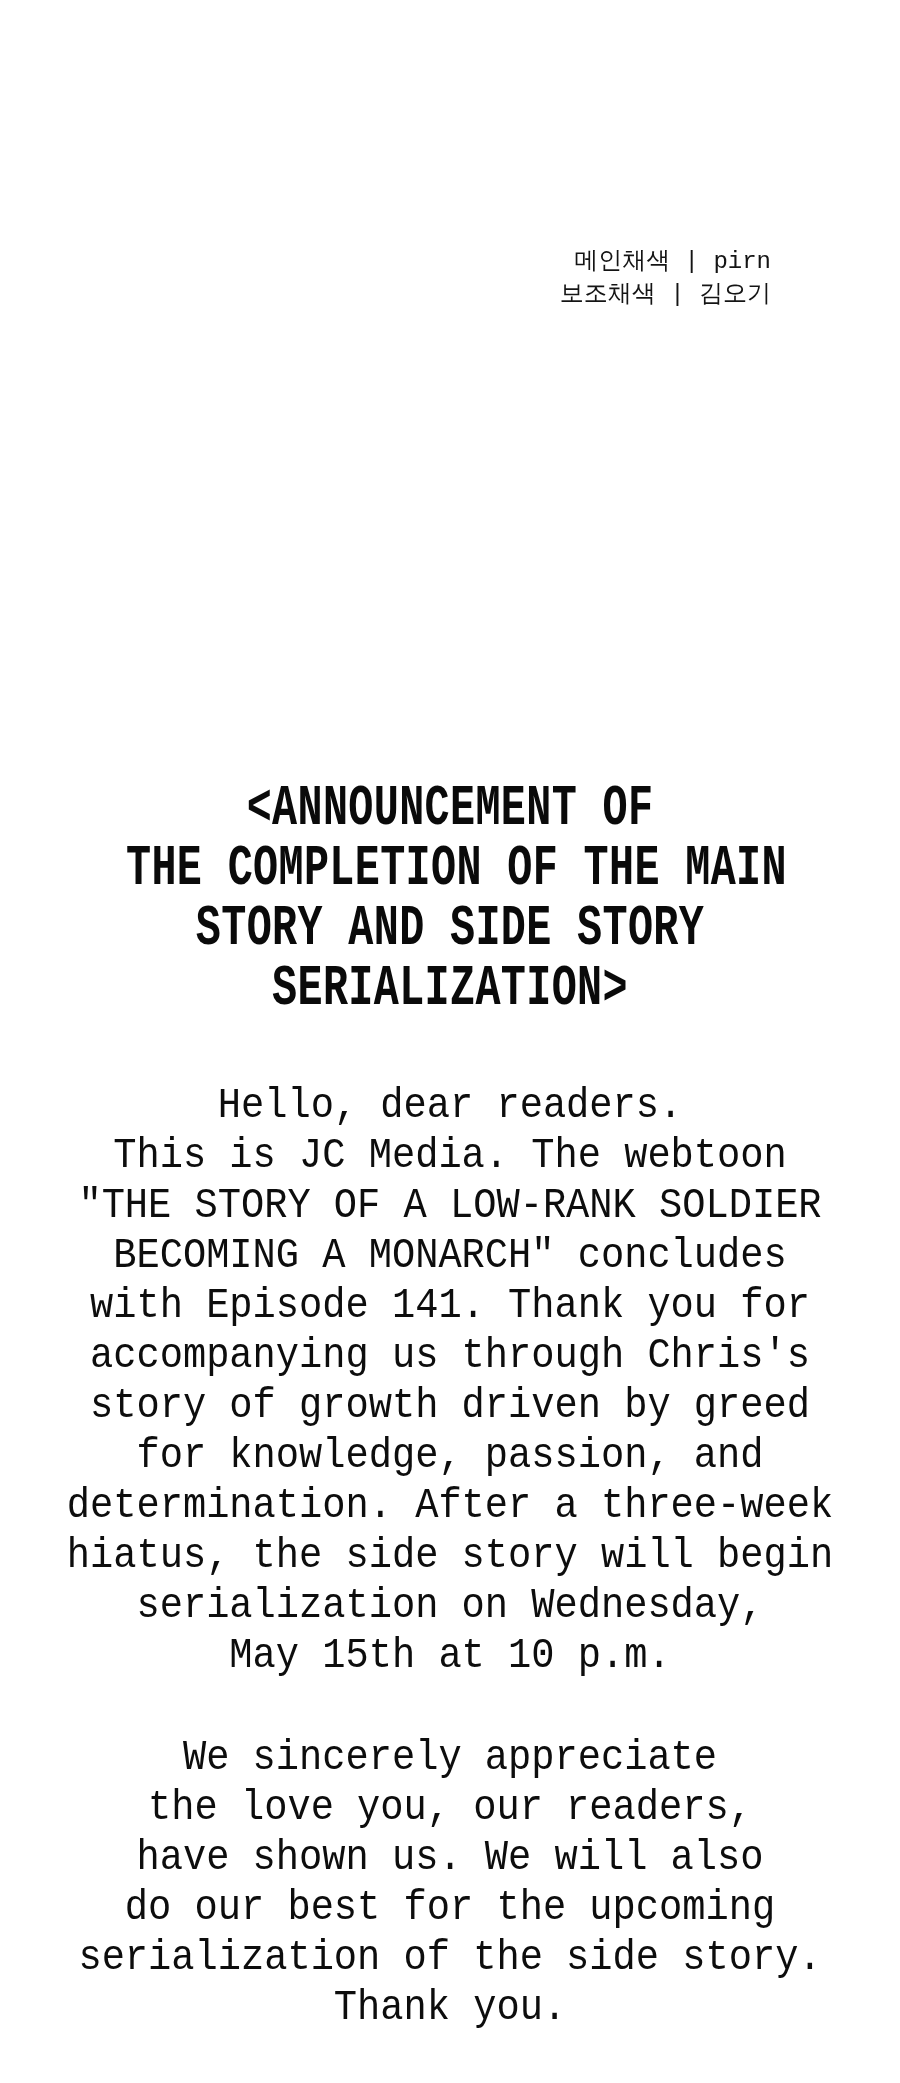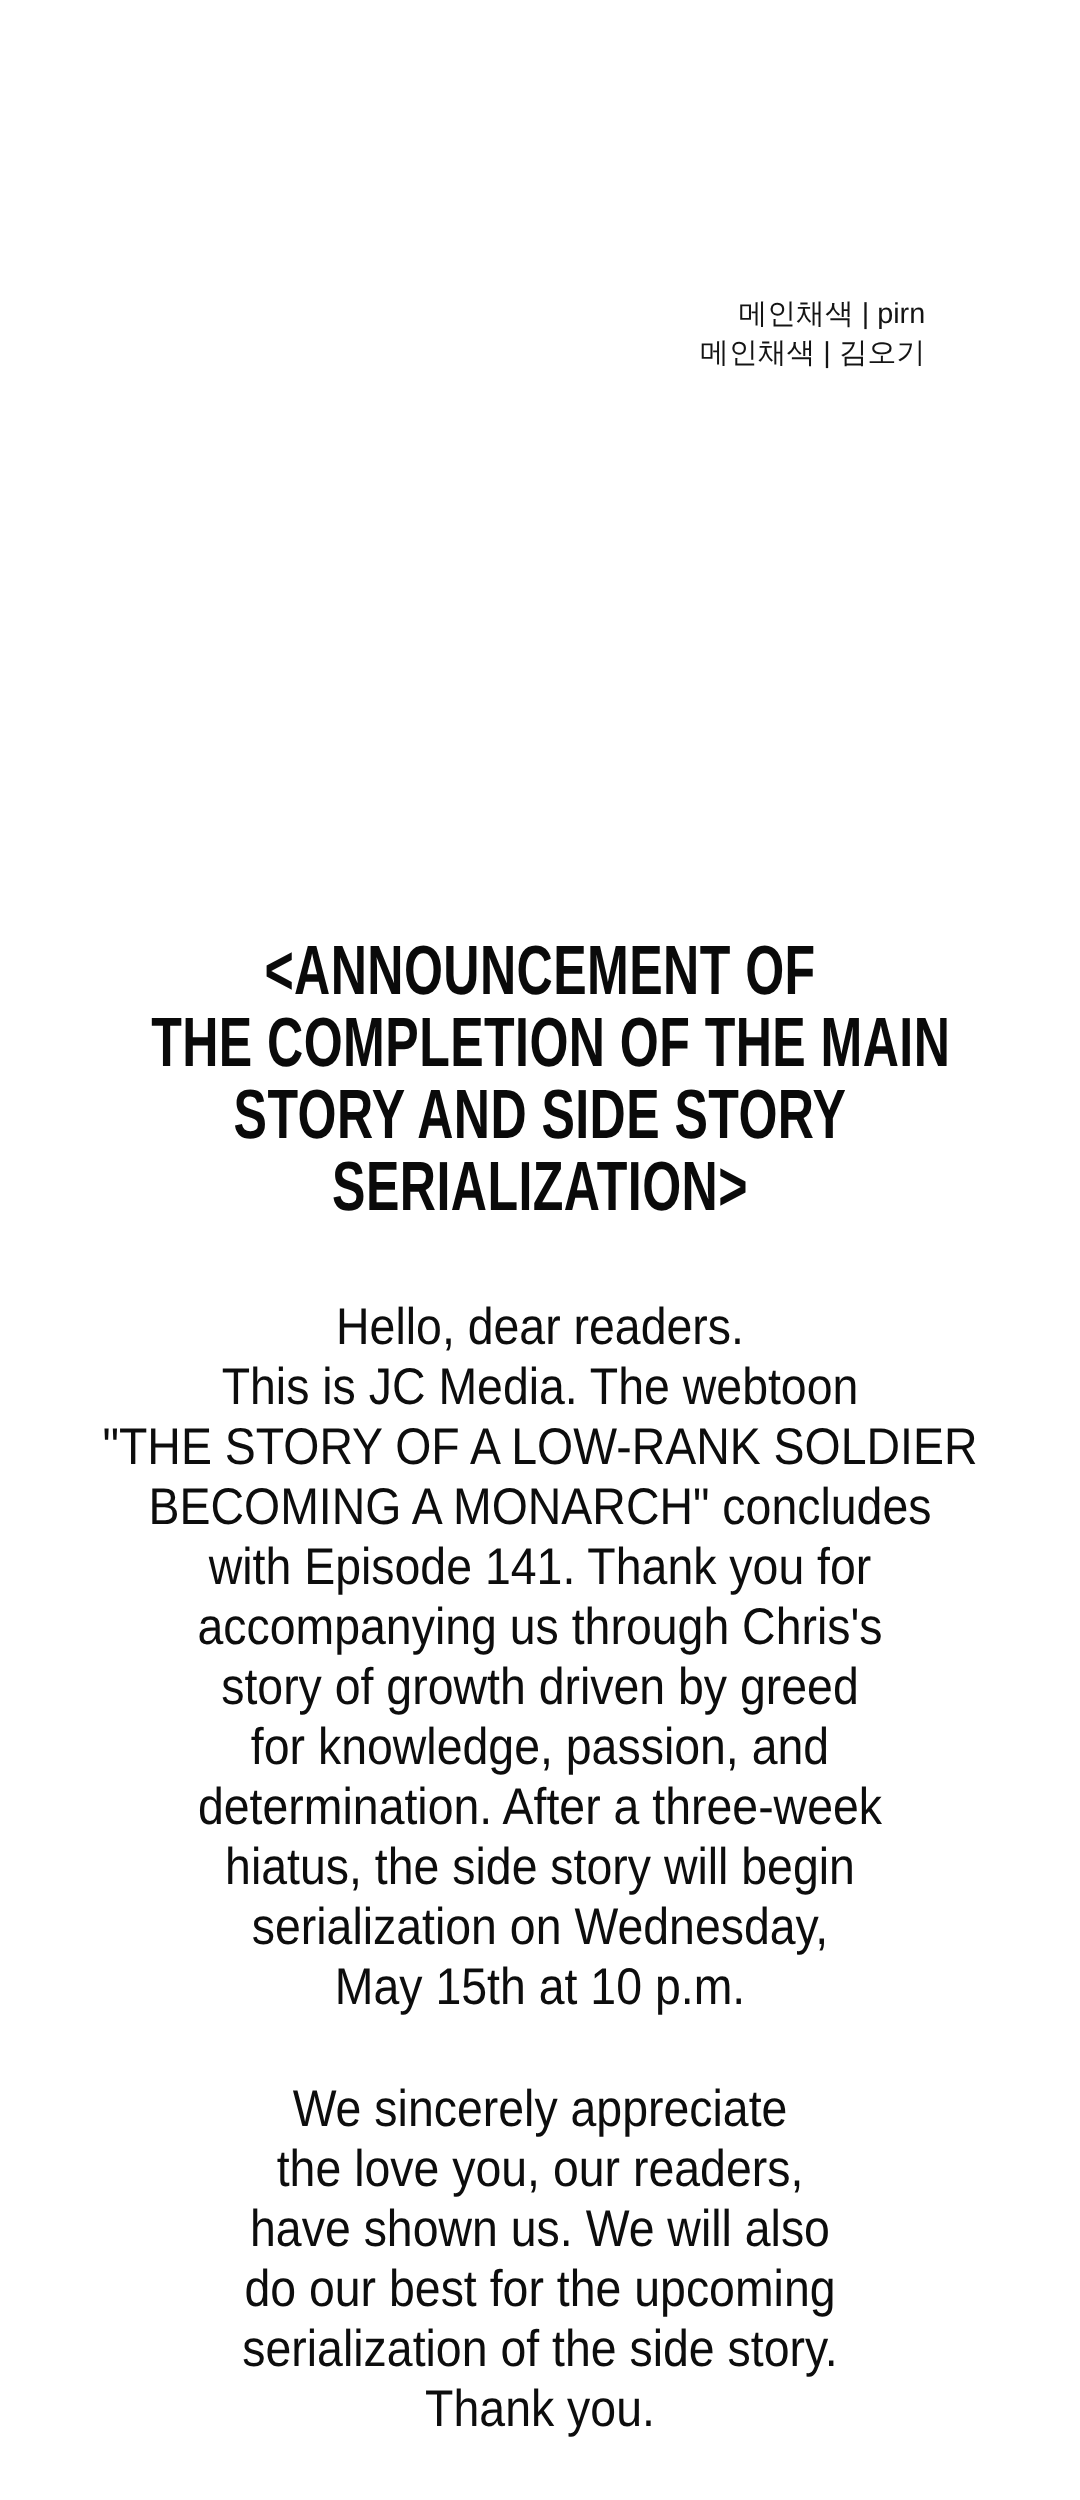--- a/index.html
+++ b/index.html
@@ -6,21 +6,21 @@
     margin: 0;
     padding: 0;
     background: #ffffff;
   }
   .page {
     position: relative;
     width: 896px;
     height: 2083px;
     background: #ffffff;
     overflow: hidden;
-    font-family: Liberation Sans, sans-serif;
+    font-family: Liberation Mono, monospace;
     color: #0a0a0a;
   }
   
   .credits {
     position: absolute;
     top: 245px;
     right: 125px;
     text-align: right;
     font-size: 24px;
     line-height: 33px;
@@ -61,21 +61,21 @@
   .para-1 { top: 1081px; }
   .para-2 { top: 1733px; }
 </style>
 </head>
 <body>
 
 <div class="page">
 
   <div class="credits">
     <div>메인채색 | pirn</div>
-    <div>메인채색 | 김오기</div>
+    <div>보조채색 | 김오기</div>
   </div>
 
   <div class="title-block">
     <div>&lt;ANNOUNCEMENT OF</div>
     <div>THE COMPLETION OF THE MAIN</div>
     <div>STORY AND SIDE STORY</div>
     <div>SERIALIZATION&gt;</div>
   </div>
 
   <div class="para para-1">

